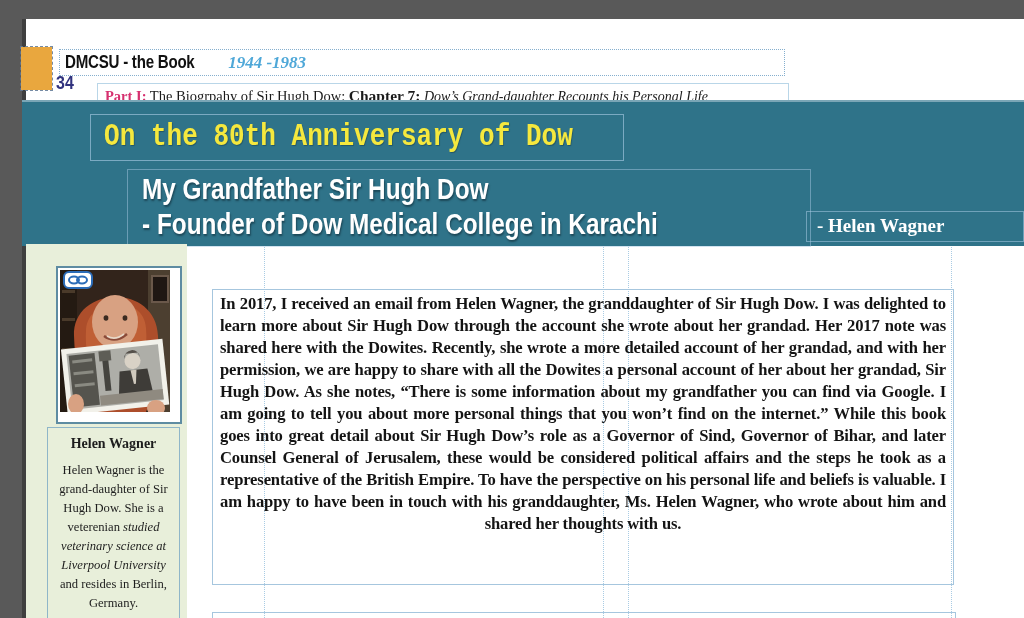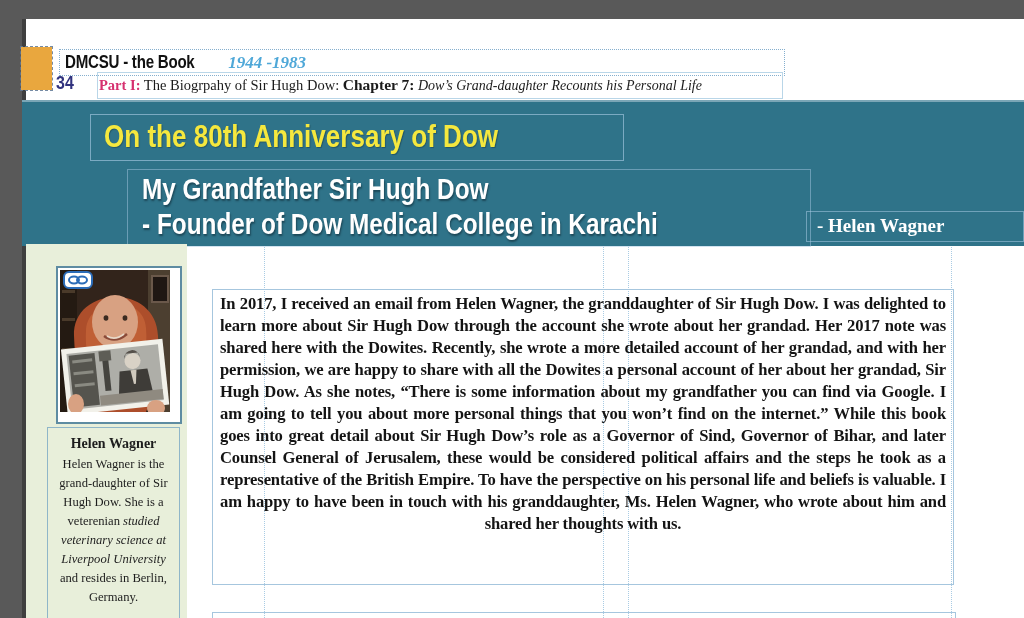--- a/index.html
+++ b/index.html
@@ -19,49 +19,49 @@
 
   
   .orange-swatch{left:21px;top:47px;width:31px;height:43px;background:#E9A73E;
     outline:1px dashed rgba(95,120,150,0.85);z-index:7;}
   .dmcsu-frame{left:59px;top:49px;width:719px;height:25px;border:1px dotted #85AFCE;
     line-height:24px;padding-left:5px;z-index:2;background:transparent;}
   .book-title{font-family:"Liberation Sans",sans-serif;font-weight:bold;font-size:18px;color:#111;letter-spacing:-0.3px;}
   .book-years{font-family:"Liberation Serif",serif;font-style:italic;font-weight:bold;font-size:17px;color:#4FA8D8;margin-left:9px;}
   .page-num{left:56px;top:72px;width:40px;height:27px;z-index:2;
     font-family:"Liberation Sans",sans-serif;font-weight:bold;font-size:19px;color:#31327E;}
-  .part-frame{left:97px;top:72px;width:683px;height:25px;border:1px solid #B9D6E8;
-    line-height:24px;padding-left:1px;z-index:2;font-size:14.5px;color:#1b1b1b;white-space:nowrap;}
+  .part-frame{left:97px;top:83px;width:683px;height:25px;border:1px solid #B9D6E8;
+    line-height:24px;padding-left:7px;z-index:2;font-size:14.5px;color:#1b1b1b;white-space:nowrap;}
   .part-label{color:#D6306F;font-weight:bold;}
   .chapter-label{font-weight:bold;font-size:15.5px;}
   .chapter-text{font-style:italic;font-size:14px;}
 
   
   .banner{left:22px;top:100px;width:1002px;height:144px;background:#2F7389;
     border-top:2px solid #7BA6B6;z-index:2;}
   .kicker-frame{left:68px;top:12px;width:532px;height:45px;border:1px solid rgba(165,200,225,0.65);}
-  .kicker-text{font-family:Liberation Sans, sans-serif;font-weight:bold;font-size:31px;color:#F5E83E;
+  .kicker-text{font-family:Liberation Mono, monospace;font-weight:bold;font-size:31px;color:#F5E83E;
     padding:4px 0 0 13px;text-shadow:1px 1px 1px rgba(0,0,0,0.25);}
   .title-frame{left:105px;top:67px;width:668px;height:74px;border:1px solid rgba(165,200,225,0.5);
     padding:2px 0 0 14px;}
   .title-line{font-family:"Liberation Sans",sans-serif;font-weight:bold;font-size:29px;color:#ffffff;
     line-height:35px;text-shadow:1px 2px 2px rgba(10,30,40,0.5);}
   .byline-frame{left:784px;top:109px;width:206px;height:29px;border:1px solid rgba(165,200,225,0.55);
     line-height:27px;padding-left:10px;font-weight:bold;font-size:19px;color:#ffffff;}
 
   
   .sidebar{left:26px;top:244px;width:161px;height:374px;background:#E8EFDA;z-index:2;}
   .photo-frame{left:56px;top:266px;width:118px;height:150px;border:2px solid #5E8CA2;
     background:#fff;padding:2px;z-index:3;}
   .photo-frame svg{display:block;}
   .link-badge{left:63px;top:271px;z-index:4;width:30px;height:18px;}
   .caption-frame{left:47px;top:427px;width:133px;height:220px;border:1px solid #8FB6C8;
     z-index:3;text-align:center;color:#1d1d1d;padding-top:8px;box-sizing:border-box;}
   .caption-title{font-weight:bold;font-size:14px;}
-  .caption-body{font-size:12.6px;line-height:19px;margin-top:3px;padding:0 5px;}
+  .caption-body{font-size:12.6px;line-height:19px;margin-top:9px;padding:0 5px;}
   .caption-italic{font-style:italic;}
 
   
   .guide{top:244px;height:374px;width:0;border-left:1px dotted #A9CCE4;z-index:1;}
 
   
   .main-frame{left:212px;top:289px;width:742px;height:296px;border:1px solid #A6C6DE;
     z-index:2;box-sizing:border-box;padding:3px 7px 17px 7px;background:transparent;}
   .main-text{font-family:"Liberation Serif",serif;font-weight:bold;font-size:16.6px;line-height:22px;
     color:#141414;text-align:justify;text-align-last:center;letter-spacing:-0.15px;}

